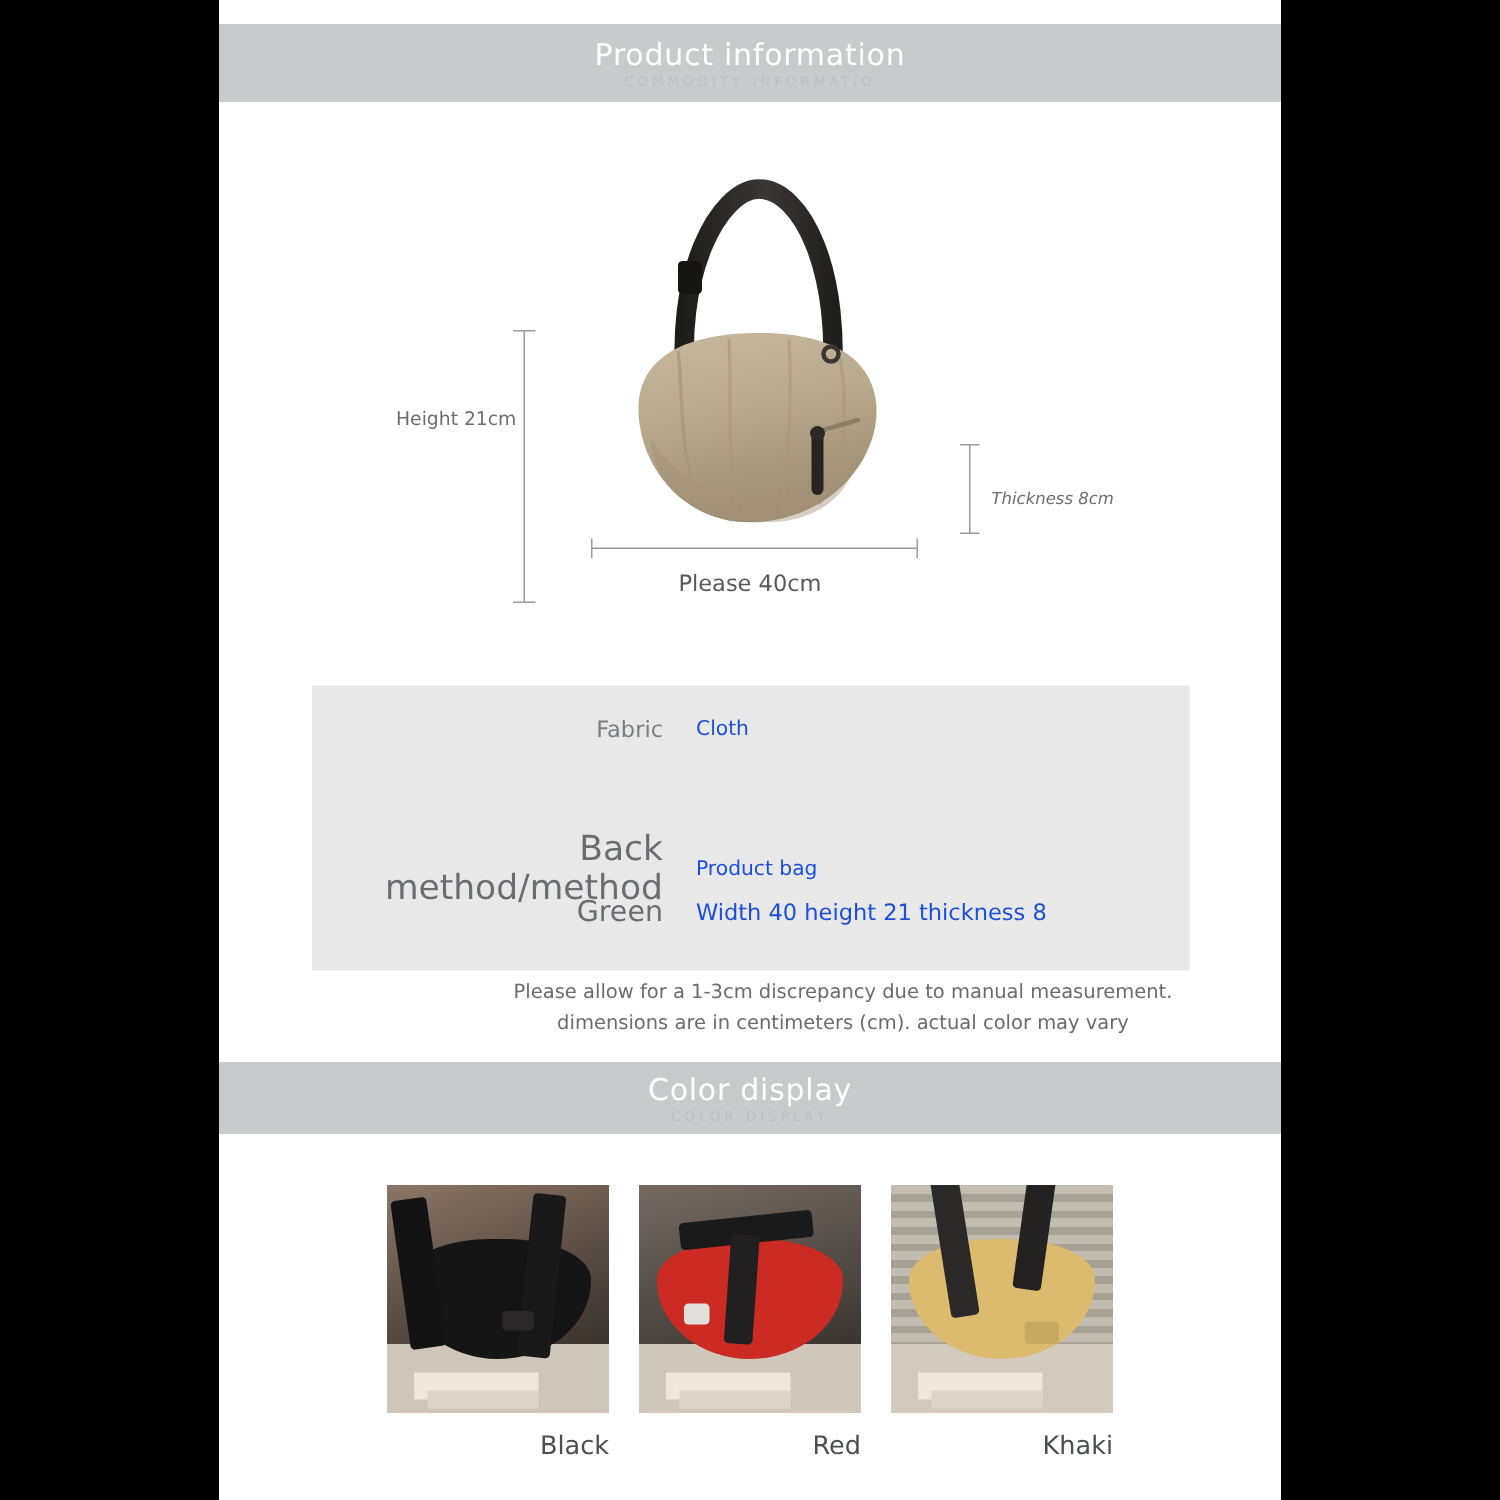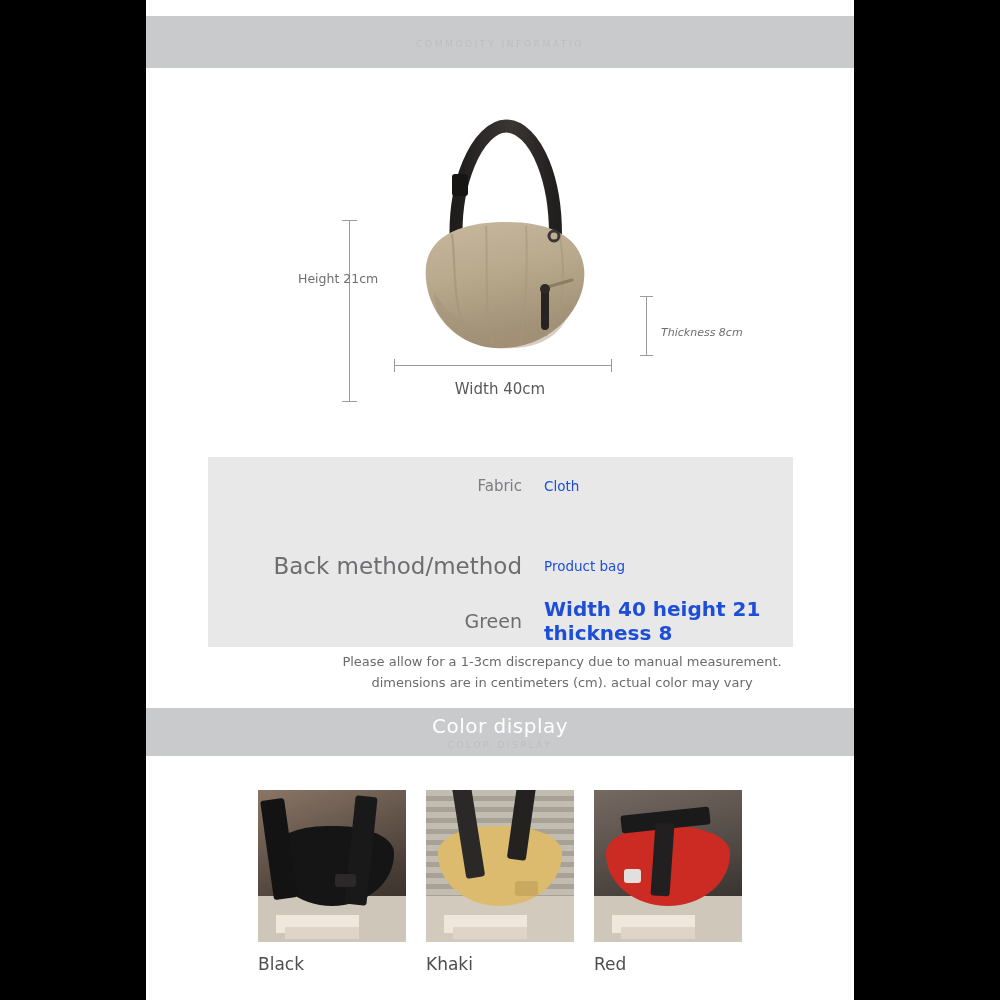--- a/index.html
+++ b/index.html
@@ -69,21 +69,21 @@
     width: 222px;
     height: 250px;
   }
 
   .dim-label {
     position: absolute;
     font-size: 12.5px;
     color: #6d6e70;
     white-space: nowrap;
   }
-  #height-label { left: 118px; top: 203px; margin-left: 34px; }
+  #height-label { left: 118px; top: 203px; }
   #thickness-label { left: 515px; top: 258px; font-size: 11px; font-style: italic; }
   #width-label { left: 0; top: 312px; width: 708px; text-align: center; font-size: 15px; color: #58595b; }
 
   .measure-line { position: absolute; background: #9a9b9d; }
   
   #h-bar { left: 203px; top: 152px; width: 1px; height: 182px; }
   #h-top { left: 196px; top: 152px; width: 15px; height: 1px; }
   #h-bot { left: 196px; top: 333px; width: 15px; height: 1px; }
   
   #w-bar { left: 248px; top: 297px; width: 218px; height: 1px; }
@@ -104,40 +104,40 @@
     background: #e8e8e9;
   }
   .spec-row {
     position: absolute;
     left: 0;
     width: 585px;
     display: flex;
     align-items: center;
   }
   .spec-key {
-    width: 336px;
+    width: 256px;
     text-align: right;
     padding-right: 22px;
     box-sizing: border-box;
     color: #7b7c7e;
   }
   .spec-val {
     flex: 1;
     color: #1d4ed8;
     font-size: 13.5px;
   }
   #spec-row-0 { top: 20px; }
   #spec-row-1 { top: 58px; }
   #spec-row-2 { top: 96px; }
   #spec-row-3 { top: 140px; }
   #spec-row-0 .spec-key { font-size: 15px; }
   #spec-row-1 .spec-key { font-size: 16px; color: #6c6d6f; }
   #spec-row-2 .spec-key { font-size: 23px; color: #6c6d6f; }
   #spec-row-3 .spec-key { font-size: 19px; color: #6c6d6f; }
-  #spec-row-3 .spec-val { font-size: 20px; font-weight: bold; }
+  #spec-row-3 .spec-val { font-size: 15px; }
 
   .disclaimer {
     position: absolute;
     left: 0;
     top: 652px;
     width: 832px;
     text-align: center;
     color: #6a6b6d;
     font-size: 13px;
     line-height: 1.6;
@@ -157,21 +157,21 @@
   .swatch { width: 148px; }
   .swatch-photo {
     width: 148px;
     height: 152px;
     position: relative;
     overflow: hidden;
     background: #2b2724;
   }
   .swatch-name {
     margin-top: 12px;
-    text-align: left;
+    text-align: right;
     font-size: 17px;
     color: #4d4e50;
   }
 
   
   .ph-wall { position: absolute; inset: 0; }
   .ph-floor { position: absolute; left: 0; bottom: 0; width: 100%; height: 30%; background: #d6cfc6; }
   .ph-book { position: absolute; left: 12%; bottom: 6%; width: 56%; height: 12%; background: #efe7dc; }
   .ph-book2 { position: absolute; left: 18%; bottom: 2%; width: 50%; height: 8%; background: #ded5c8; }
   .ph-bag {
@@ -188,20 +188,21 @@
     transform-origin: center;
   }
 </style>
 </head>
 <body>
 
 <div class="page">
   <div class="sheet">
 
     <div class="band" id="band-product">
+      <div class="band-title">Product information</div>
       <div class="band-sub">COMMODITY INFORMATIO</div>
     </div>
 
     <div class="product-area">
 
       <div class="bag-wrap">
         <svg viewBox="0 0 222 250" width="222" height="250">
           <defs>
             <linearGradient id="bagGrad" x1="0" y1="0" x2="0.25" y2="1">
               <stop offset="0%" stop-color="#c7b89f"></stop>
@@ -238,21 +239,21 @@
       </div>
 
       <div class="measure-line" id="h-bar"></div>
       <div class="measure-line" id="h-top"></div>
       <div class="measure-line" id="h-bot"></div>
       <div class="dim-label" id="height-label">Height 21cm</div>
 
       <div class="measure-line" id="w-bar"></div>
       <div class="measure-line" id="w-left"></div>
       <div class="measure-line" id="w-right"></div>
-      <div class="dim-label" id="width-label">Width 40cm</div>
+      <div class="dim-label" id="width-label">Please 40cm</div>
 
       <div class="measure-line" id="t-bar"></div>
       <div class="measure-line" id="t-top"></div>
       <div class="measure-line" id="t-bot"></div>
       <div class="dim-label" id="thickness-label">Thickness 8cm</div>
     </div>
 
     <div class="spec-table">
       <div class="spec-row" id="spec-row-0">
         <div class="spec-key">Fabric</div>
@@ -290,42 +291,42 @@
           <div class="ph-strap" style="left:6%;top:6%;width:16%;height:66%;background:#141313;transform:rotate(-8deg);"></div>
           <div class="ph-strap" style="left:62%;top:4%;width:15%;height:72%;background:#1a1919;transform:rotate(6deg);"></div>
           <div class="ph-strap" style="left:52%;top:55%;width:14%;height:9%;background:#2a2828;"></div>
         </div>
         <div class="swatch-name">Black</div>
       </div>
 
 
       <div class="swatch">
         <div class="swatch-photo">
+          <div class="ph-wall" style="background:linear-gradient(165deg,#756a62 0%,#4b443f 55%,#262321 100%);"></div>
+          <div class="ph-floor" style="background:#cfc7ba;"></div>
+          <div class="ph-book"></div>
+          <div class="ph-book2"></div>
+          <div class="ph-bag" style="background:#cb2b22;"></div>
+          <div class="ph-strap" style="left:18%;top:14%;width:60%;height:12%;background:#1b1a1a;transform:rotate(-6deg);"></div>
+          <div class="ph-strap" style="left:40%;top:22%;width:13%;height:48%;background:#211f1f;transform:rotate(4deg);"></div>
+          <div class="ph-strap" style="left:20%;top:52%;width:12%;height:9%;background:#e2e0dc;"></div>
+        </div>
+        <div class="swatch-name">Red</div>
+      </div>
+
+      <div class="swatch">
+        <div class="swatch-photo">
           <div class="ph-wall" style="background:repeating-linear-gradient(180deg,#c3bcb0 0px,#c3bcb0 6px,#a8a196 6px,#a8a196 11px);"></div>
           <div class="ph-floor" style="background:#d2cabd;"></div>
           <div class="ph-book"></div>
           <div class="ph-book2"></div>
           <div class="ph-bag" style="background:#ddbb6e;"></div>
           <div class="ph-strap" style="left:22%;top:-4%;width:13%;height:62%;background:#2b2927;transform:rotate(-9deg);"></div>
           <div class="ph-strap" style="left:58%;top:-4%;width:13%;height:50%;background:#242221;transform:rotate(8deg);"></div>
           <div class="ph-strap" style="left:60%;top:60%;width:16%;height:10%;background:#c9a85f;"></div>
         </div>
         <div class="swatch-name">Khaki</div>
       </div>
 
-      <div class="swatch">
-        <div class="swatch-photo">
-          <div class="ph-wall" style="background:linear-gradient(165deg,#756a62 0%,#4b443f 55%,#262321 100%);"></div>
-          <div class="ph-floor" style="background:#cfc7ba;"></div>
-          <div class="ph-book"></div>
-          <div class="ph-book2"></div>
-          <div class="ph-bag" style="background:#cb2b22;"></div>
-          <div class="ph-strap" style="left:18%;top:14%;width:60%;height:12%;background:#1b1a1a;transform:rotate(-6deg);"></div>
-          <div class="ph-strap" style="left:40%;top:22%;width:13%;height:48%;background:#211f1f;transform:rotate(4deg);"></div>
-          <div class="ph-strap" style="left:20%;top:52%;width:12%;height:9%;background:#e2e0dc;"></div>
-        </div>
-        <div class="swatch-name">Red</div>
-      </div>
-
     </div>
 
   </div>
 </div>
 
 </body></html>

